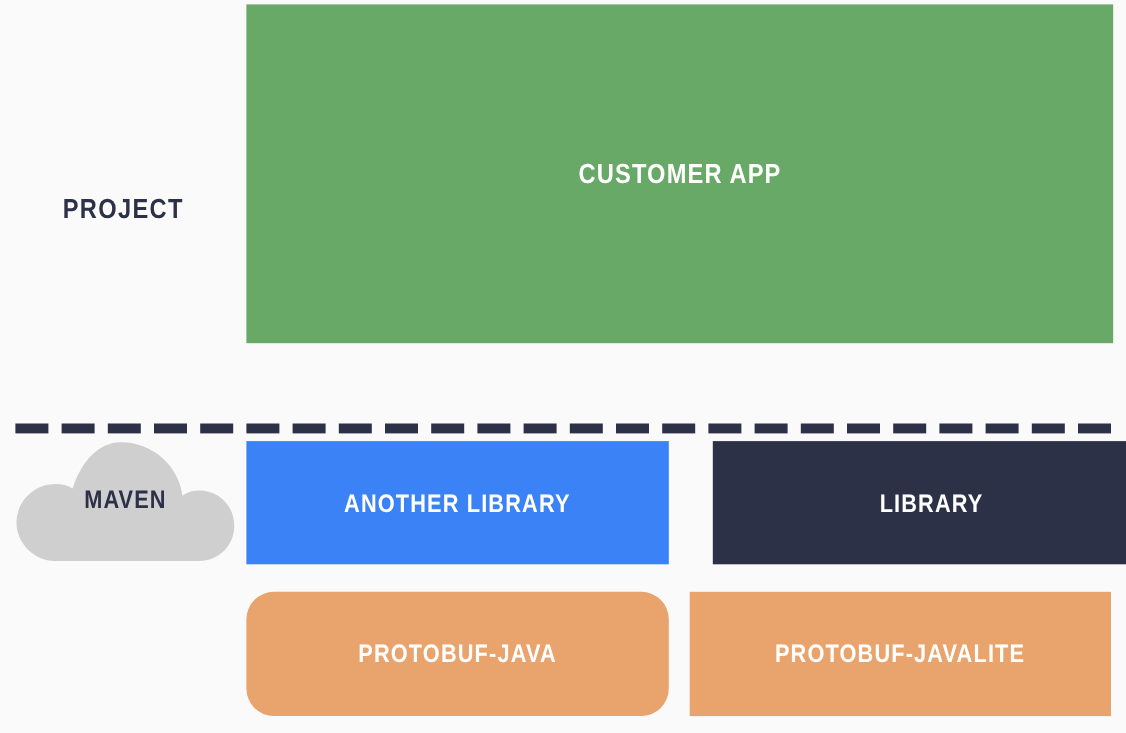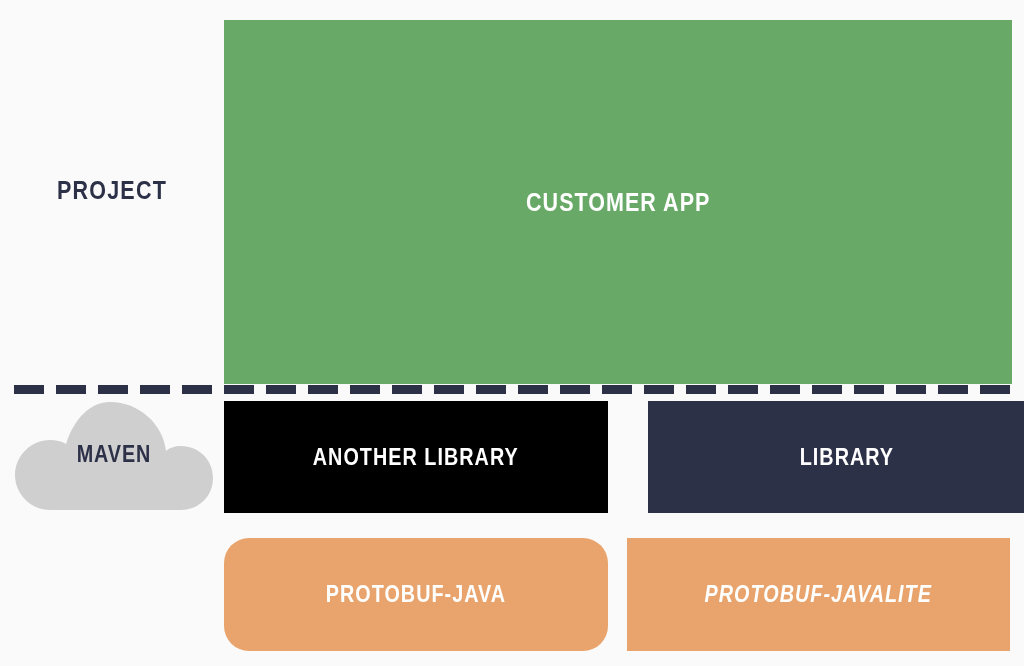--- a/index.html
+++ b/index.html
@@ -34,23 +34,23 @@
     font-weight: bold;
     letter-spacing: 1.2px;
     text-align: center;
     transform: scaleX(0.86);
     white-space: nowrap;
   }
 
   
   #customer-app {
     left: 224px;
-    top: 20px;
+    top: 4px;
     width: 788px;
-    height: 364px;
+    height: 308px;
     background: #68a967;
   }
   #customer-app .box-label { font-size: 25px; }
 
   
   #another-library, #library {
     top: 401px;
     height: 112px;
     background: #2d3148;
   }
@@ -176,29 +176,29 @@
         L 36 112
         C 17 112 1 96 1 77
         C 1 58 17 42 36 42
         C 42 42 47 43 52 46
         C 60 21 76 4 96 4
         Z"></path>
     </svg>
   </div>
   <div id="maven-label">MAVEN</div>
 
-  <div class="box" id="another-library" style="background: #000000;">
+  <div class="box" id="another-library" style="background: #3b82f6;">
     <span class="box-label" style="color: rgb(255, 255, 255);">ANOTHER LIBRARY</span>
   </div>
 
   <div class="box" id="library" style="background: rgb(45, 49, 72);">
     <span class="box-label" style="color: rgb(255, 255, 255);">LIBRARY</span>
   </div>
 
   <div class="box" id="protobuf-java" style="background: rgb(232, 164, 108);">
     <span class="box-label" style="color: rgb(255, 255, 255);">PROTOBUF-JAVA</span>
   </div>
 
-  <div class="box" id="protobuf-javalite" style="background: rgb(232, 164, 108); font-style: italic;">
+  <div class="box" id="protobuf-javalite" style="background: rgb(232, 164, 108);">
     <span class="box-label" style="color: rgb(255, 255, 255);">PROTOBUF-JAVALITE</span>
   </div>
 
 </div>
 
 </body></html>

